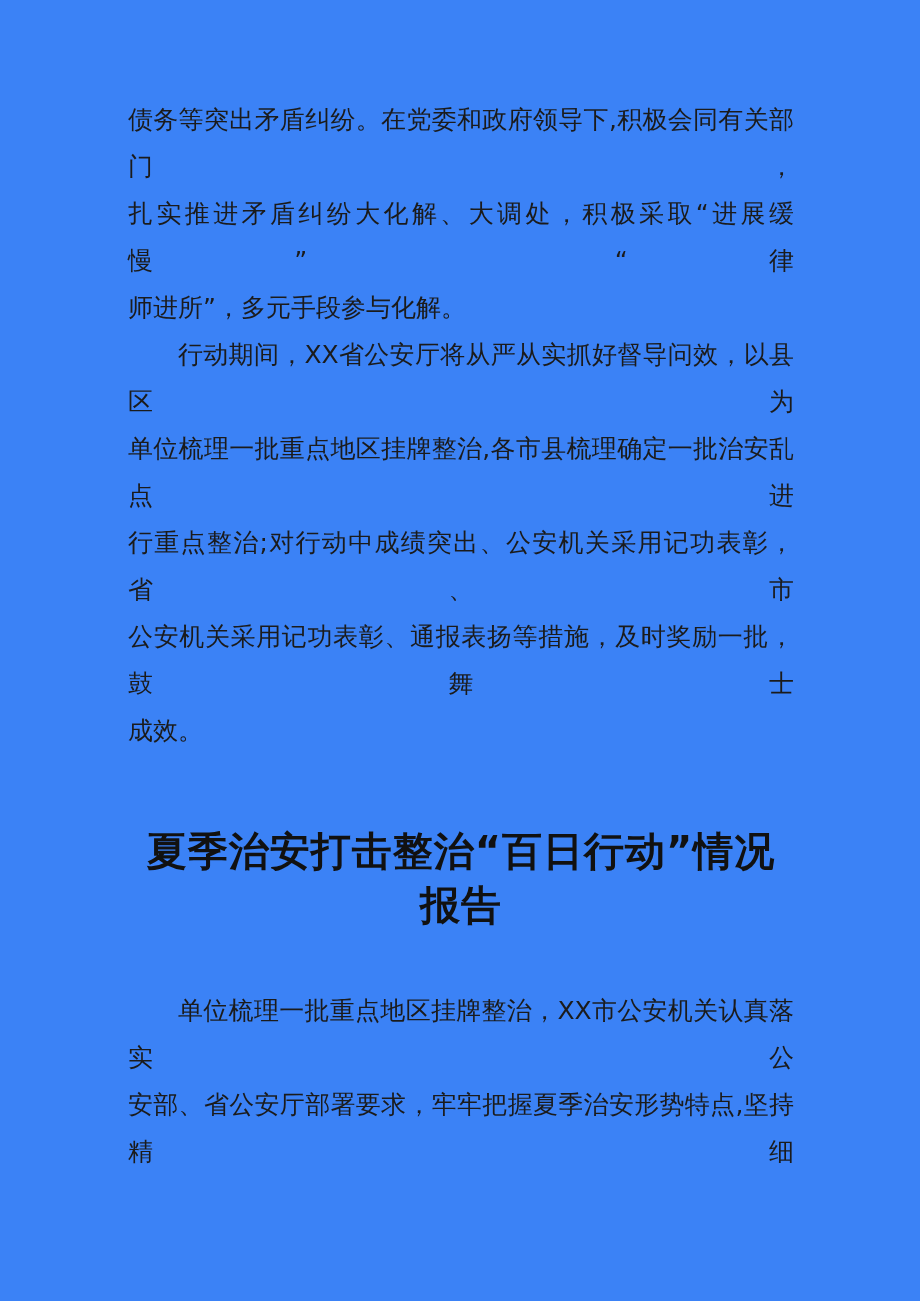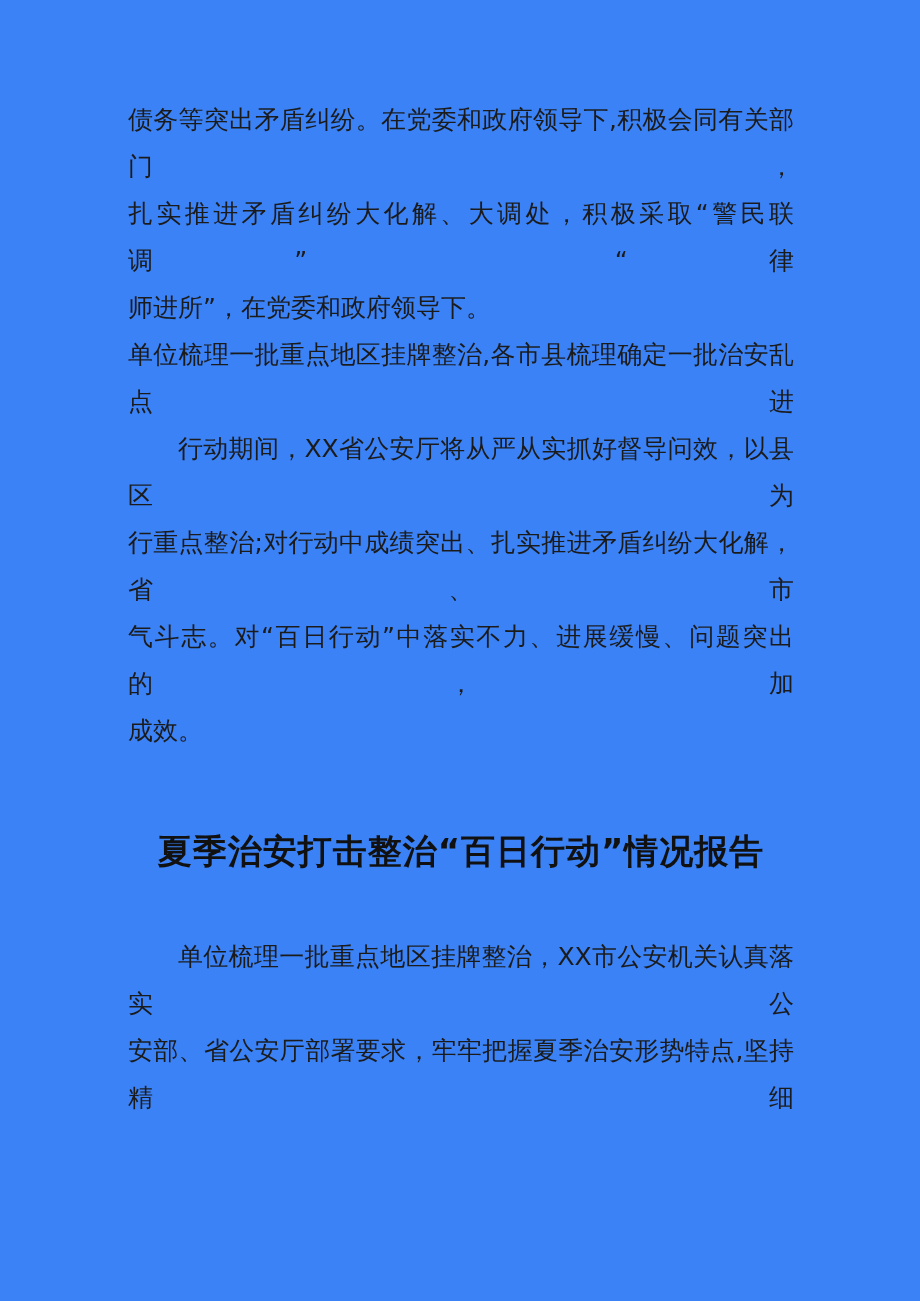--- a/index.html
+++ b/index.html
@@ -30,46 +30,46 @@
     white-space: normal;
   }
   .bline.last {
     text-align: justify;
     text-align-last: left;
   }
   .bline.indent {
     text-indent: 50px;
   }
   .doc-title {
-    font-size: 34px;
+    font-size: 40px;
     line-height: 54px;
     font-weight: 700;
     text-align: center;
     text-align-last: center;
     margin: 70px 0 55px 0;
     letter-spacing: 1px;
     color: #111111;
   }
 </style>
 </head>
 <body>
 
 <div class="page">
 
   <div>
     <div class="bline">债务等突出矛盾纠纷。在党委和政府领导下,积极会同有关部门，</div>
-    <div class="bline">扎实推进矛盾纠纷大化解、大调处，积极采取“警民联调”　“律</div>
-    <div class="bline last">师进所”，在党委和政府领导下。</div>
+    <div class="bline">扎实推进矛盾纠纷大化解、大调处，积极采取“进展缓慢”　“律</div>
+    <div class="bline last">师进所”，多元手段参与化解。</div>
   </div>
 
   <div>
+    <div class="bline indent">行动期间，XX省公安厅将从严从实抓好督导问效，以县区为</div>
     <div class="bline">单位梳理一批重点地区挂牌整治,各市县梳理确定一批治安乱点进</div>
-    <div class="bline indent">行动期间，XX省公安厅将从严从实抓好督导问效，以县区为</div>
-    <div class="bline">行重点整治;对行动中成绩突出、扎实推进矛盾纠纷大化解，省、市</div>
-    <div class="bline">气斗志。对“百日行动”中落实不力、进展缓慢、问题突出的，加</div>
+    <div class="bline">行重点整治;对行动中成绩突出、公安机关采用记功表彰，省、市</div>
+    <div class="bline">公安机关采用记功表彰、通报表扬等措施，及时奖励一批，鼓舞士</div>
     <div class="bline last">成效。</div>
   </div>
 
   <div class="doc-title">夏季治安打击整治“百日行动”情况报告</div>
 
   <div>
     <div class="bline indent">单位梳理一批重点地区挂牌整治，XX市公安机关认真落实公</div>
     <div class="bline">安部、省公安厅部署要求，牢牢把握夏季治安形势特点,坚持精细</div>
 
   </div>

